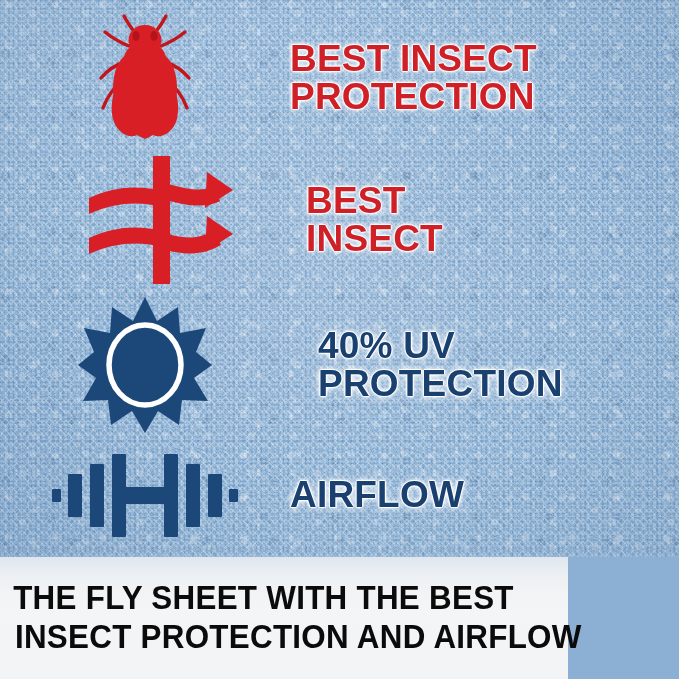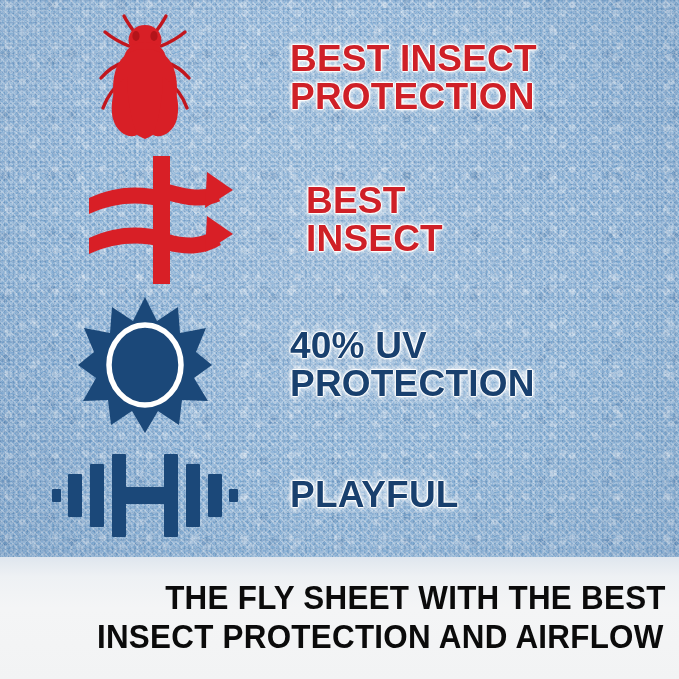--- a/index.html
+++ b/index.html
@@ -73,38 +73,38 @@
   .blue-text{
     color:#19406e;
     text-shadow:
       0 0 2px #ffffff, 0 0 4px #ffffff, 0 0 8px #ffffff,
       1px 0 1px #ffffff, -1px 0 1px #ffffff, 0 1px 1px #ffffff, 0 -1px 1px #ffffff;
   }
 
   
   #row-insect  {top:10px;  height:135px;}
   #row-airflow {top:152px; height:135px;padding-left:16px;}
-  #row-uv      {top:292px; height:145px;}
+  #row-uv      {top:292px; height:145px;gap:28px;}
   #row-durab   {top:436px; height:118px;}
 
   #row-insect  .feat-line{font-size:37px;}
   #row-airflow .feat-line{font-size:37px;}
   #row-uv      .feat-line{font-size:37px;}
   #row-durab   .feat-line{font-size:37px;}
 
   #row-insect  .text-cell,
   #row-airflow .text-cell,
   #row-uv      .text-cell,
   #row-durab   .text-cell{padding-left:0;}
 
   
   .caption-band{
-    position:absolute;left:0;top:557px;width:679px;height:122px;
+    position:absolute;left:0;top:557px;width:568px;height:122px;
     background:linear-gradient(180deg,#dfe6ee 0%, #eef1f4 16%, #f4f5f6 42%, #f2f3f4 100%);
-    display:flex;flex-direction:column;align-items:flex-end;justify-content:center;
+    display:flex;flex-direction:column;align-items:flex-start;justify-content:center;
   }
   .caption-line{
     color:#0b0b0b;
     font-family:"Liberation Sans Narrow","Liberation Sans",sans-serif;
     font-weight:700;
     font-size:33px;
     line-height:1.18;
     letter-spacing:.3px;
     transform:scaleX(.95);
     white-space:nowrap;
@@ -203,21 +203,21 @@
             <rect x="74" y="42" width="38" height="17"></rect>
 
             <rect x="112" y="9" width="14" height="83" rx="1"></rect>
             <rect x="134" y="19" width="14" height="63" rx="1"></rect>
             <rect x="156" y="29" width="14" height="43" rx="1"></rect>
             <rect x="177" y="44" width="9" height="13" rx="1"></rect>
           </g>
         </svg>
       </div>
       <div class="text-cell">
-        <div class="feat-line blue-text">PLAYFUL</div>
+        <div class="feat-line blue-text">AIRFLOW</div>
       </div>
     </div>
 
   </div>
 
   <div class="caption-band">
     <div class="caption-line">THE FLY SHEET WITH THE BEST</div>
     <div class="caption-line">INSECT PROTECTION AND AIRFLOW</div>
   </div>
 

